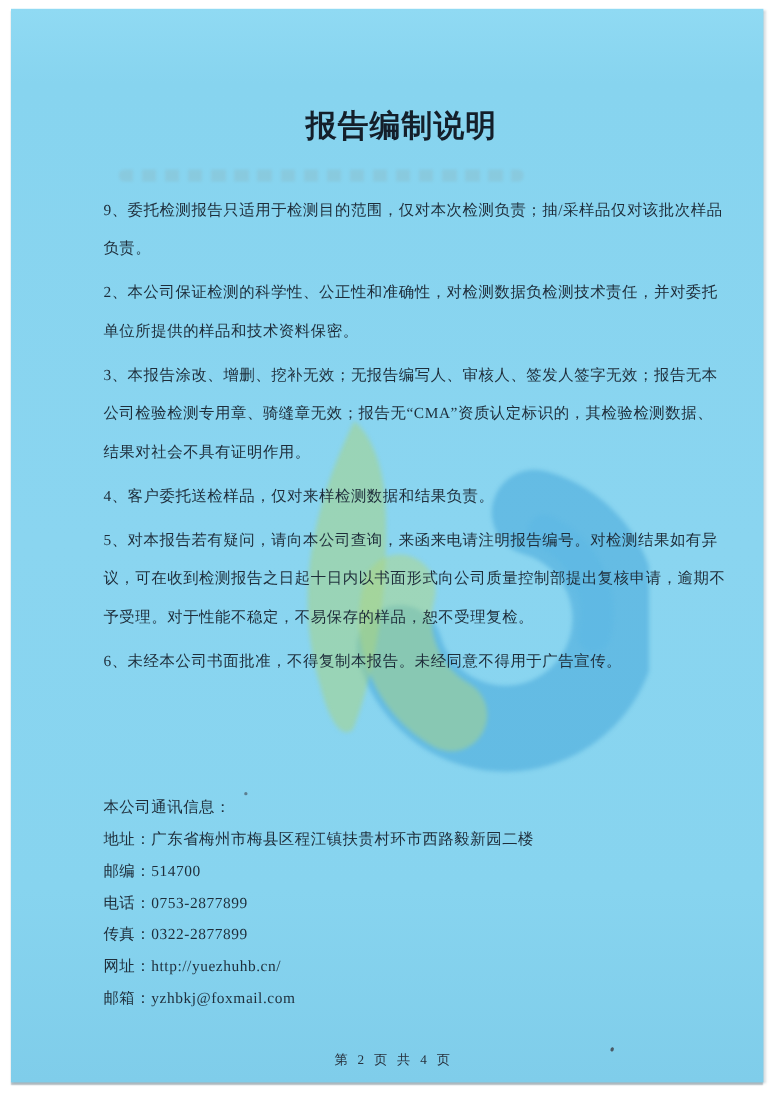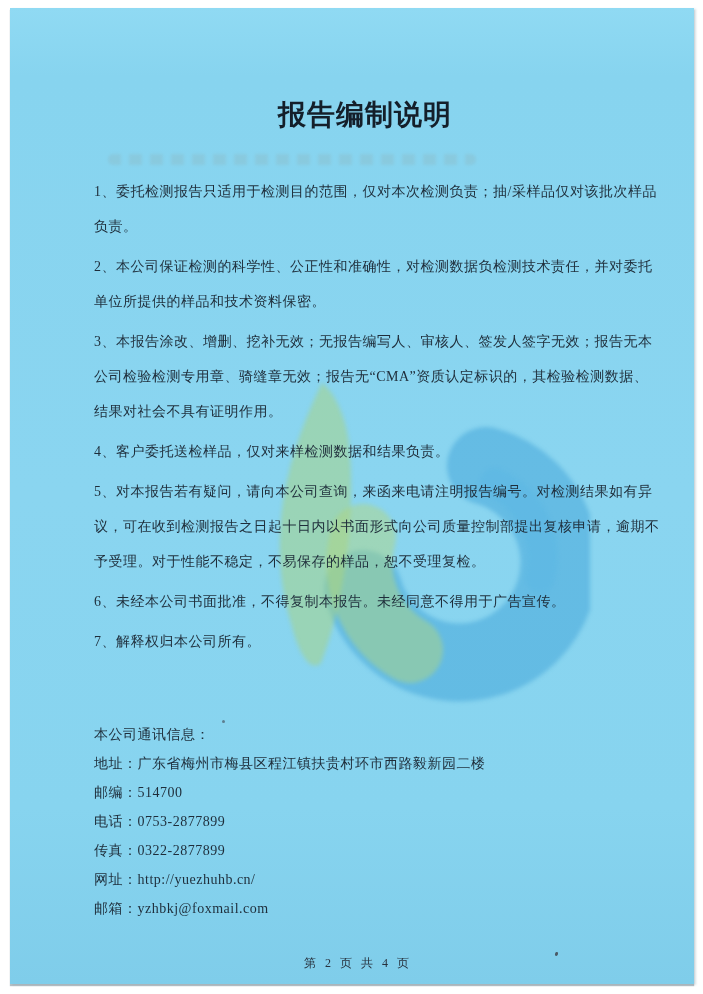--- a/index.html
+++ b/index.html
@@ -73,21 +73,21 @@
       <path d="M 165 277 A 100 100 0 0 1 118 164" fill="none" style="stroke:var(--watermark-green)" stroke-width="66" stroke-linecap="round" opacity="0.45"></path>
       <path d="M 77 10 C 38 90 22 170 46 250 C 54 282 66 300 76 290 C 96 240 112 150 104 70 C 100 40 88 18 77 10 Z" style="fill:var(--watermark-leaf)" opacity="0.50"></path>
     </svg>
 
     <div class="ghost-strip"></div>
 
     <div class="title">报告编制说明</div>
 
     <div class="bodytext">
       <div class="para">
-        <div class="bline">1、委托检测报告只适用于检测目的范围，仅对本次检测负责；抽/采样品仅对该批次样品</div>
+        <div class="bline">9、委托检测报告只适用于检测目的范围，仅对本次检测负责；抽/采样品仅对该批次样品</div>
         <div class="bline">负责。</div>
       </div>
       <div class="para">
         <div class="bline">2、本公司保证检测的科学性、公正性和准确性，对检测数据负检测技术责任，并对委托</div>
         <div class="bline">单位所提供的样品和技术资料保密。</div>
       </div>
       <div class="para">
         <div class="bline">3、本报告涂改、增删、挖补无效；无报告编写人、审核人、签发人签字无效；报告无本</div>
         <div class="bline">公司检验检测专用章、骑缝章无效；报告无“CMA”资质认定标识的，其检验检测数据、</div>
         <div class="bline">结果对社会不具有证明作用。</div>
@@ -96,23 +96,20 @@
         <div class="bline">4、客户委托送检样品，仅对来样检测数据和结果负责。</div>
       </div>
       <div class="para">
         <div class="bline">5、对本报告若有疑问，请向本公司查询，来函来电请注明报告编号。对检测结果如有异</div>
         <div class="bline">议，可在收到检测报告之日起十日内以书面形式向公司质量控制部提出复核申请，逾期不</div>
         <div class="bline">予受理。对于性能不稳定，不易保存的样品，恕不受理复检。</div>
       </div>
       <div class="para">
         <div class="bline">6、未经本公司书面批准，不得复制本报告。未经同意不得用于广告宣传。</div>
       </div>
-      <div class="para">
-        <div class="bline">7、解释权归本公司所有。</div>
-      </div>
     </div>
 
     <div class="contact">
       <div class="cline">本公司通讯信息：</div>
       <div class="cline">地址：广东省梅州市梅县区程江镇扶贵村环市西路毅新园二楼</div>
       <div class="cline">邮编：514700</div>
       <div class="cline">电话：0753-2877899</div>
       <div class="cline">传真：0322-2877899</div>
       <div class="cline">网址：http://yuezhuhb.cn/</div>
       <div class="cline">邮箱：yzhbkj@foxmail.com</div>

